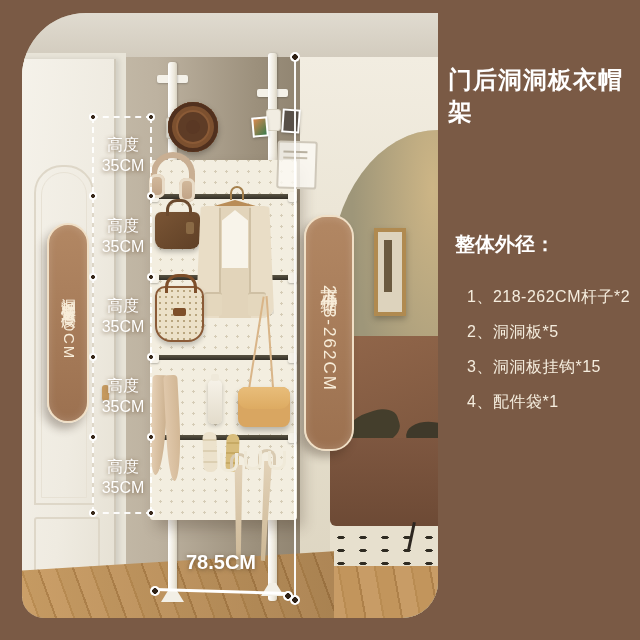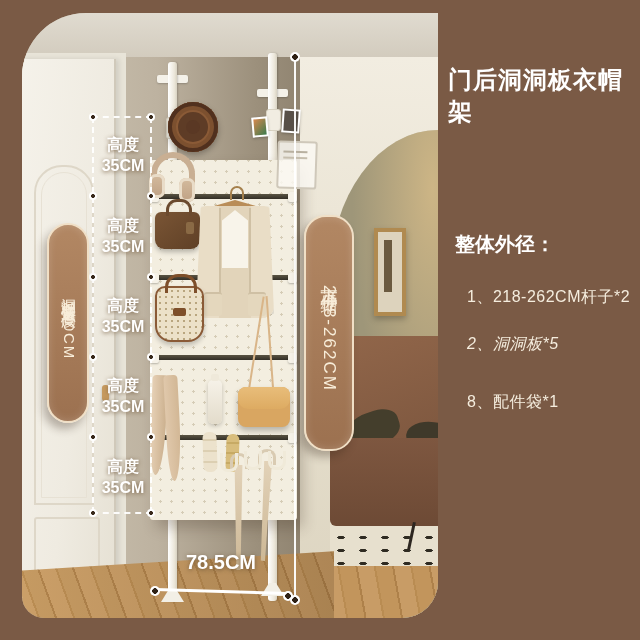--- a/index.html
+++ b/index.html
@@ -157,41 +157,41 @@
   .umb-handle.a{left:208px;top:440px;} .umb-handle.b{left:236px;top:436px;}
   .hook{position:absolute;width:12px;height:16px;border:3px solid #f0ead9;border-top:none;
        border-radius:0 0 8px 8px;}
   
   .overlay{position:absolute;inset:0;}
   .vdash{position:absolute;width:0;border-left:2px dashed rgba(255,255,255,.92);}
   .hdash{position:absolute;height:0;border-top:2px dashed rgba(255,255,255,.92);}
   .mdot{position:absolute;width:8px;height:8px;border-radius:50%;transform:translate(-50%,-50%);
        background:radial-gradient(circle,#39291b 0 1.8px,#ffffff 2.2px);}
   .mdot.big{width:10px;height:10px;background:radial-gradient(circle,#2f2115 0 2.6px,#ffffff 3px);}
-  .seg-label{position:absolute;left:97px;width:52px;text-align:center;font-weight:700;
+  .seg-label{position:absolute;left:97px;width:52px;text-align:center;font-weight:400;
        font-size:16px;line-height:1.3;color:#fff;text-shadow:0 1px 4px rgba(110,85,55,.85);}
   .pill{position:absolute;display:flex;align-items:center;justify-content:center;
        writing-mode:vertical-rl;border:2px solid var(--pill-border,#f0dfc6);border-radius:22px;
        background:linear-gradient(180deg,#b28763,var(--pill-fill,#9c7150));
        color:var(--pill-text,#f8edd9);letter-spacing:2px;
        box-shadow:-4px 6px 8px rgba(50,33,20,.30),inset 0 0 8px rgba(255,255,255,.18);}
   .pill.left{left:47px;top:223px;width:38px;height:196px;font-size:15px;}
   .pill.mid{left:304px;top:215px;width:46px;height:232px;font-size:17px;}
   .mid-line{position:absolute;left:294px;top:57px;width:2px;height:543px;background:rgba(255,255,255,.95);}
   .bottom-line{position:absolute;left:154px;top:590px;width:134px;height:3px;background:#fff;
        border-radius:2px;transform:rotate(1.8deg);}
   .bottom-label{position:absolute;left:153px;top:551px;width:136px;text-align:center;color:#fff;
        font-weight:700;text-shadow:0 1px 4px rgba(110,85,55,.9);line-height:1.1;}
   .bottom-label .l1{font-size:18px;} .bottom-label .l2{font-size:20px;}
   
   .main-title{position:absolute;left:448px;top:64px;font-size:24px;font-weight:800;
        color:#ffffff;letter-spacing:1px;}
   .acc-heading{position:absolute;left:455px;top:231px;font-size:20px;font-weight:800;color:#ffffff;}
   .acc-item{position:absolute;left:455px;font-size:16px;color:var(--list-text,#f5edde);letter-spacing:.5px;margin-left:12px;}
-  .acc-item.i0{top:287px;} .acc-item.i1{top:334px;font-style:italic;} .acc-item.i2{top:357px;} .acc-item.i3{top:392px;}
+  .acc-item.i0{top:287px;} .acc-item.i1{top:322px;} .acc-item.i2{top:357px;} .acc-item.i3{top:392px;}
 </style>
 </head>
 <body>
 
 <div class="canvas">
 
   <div class="photo">
     <div class="ceiling"></div>
     <div class="hall-wall"></div>
 
@@ -321,14 +321,15 @@
     </div>
     <div class="bottom-line"></div>
     <div class="mdot big" style="left:155px;top:591px"></div>
     <div class="mdot big" style="left:288px;top:596px"></div>
   </div>
 
   <div class="main-title">门后洞洞板衣帽架</div>
   <div class="acc-heading">整体外径：</div>
   <div class="acc-item i0">1、218-262CM杆子*2</div>
   <div class="acc-item i1">2、洞洞板*5</div>
-  <div class="acc-item i3">8、配件袋*1</div>
+  <div class="acc-item i2">3、洞洞板挂钩*15</div>
+  <div class="acc-item i3">4、配件袋*1</div>
 </div>
 
 </body></html>

